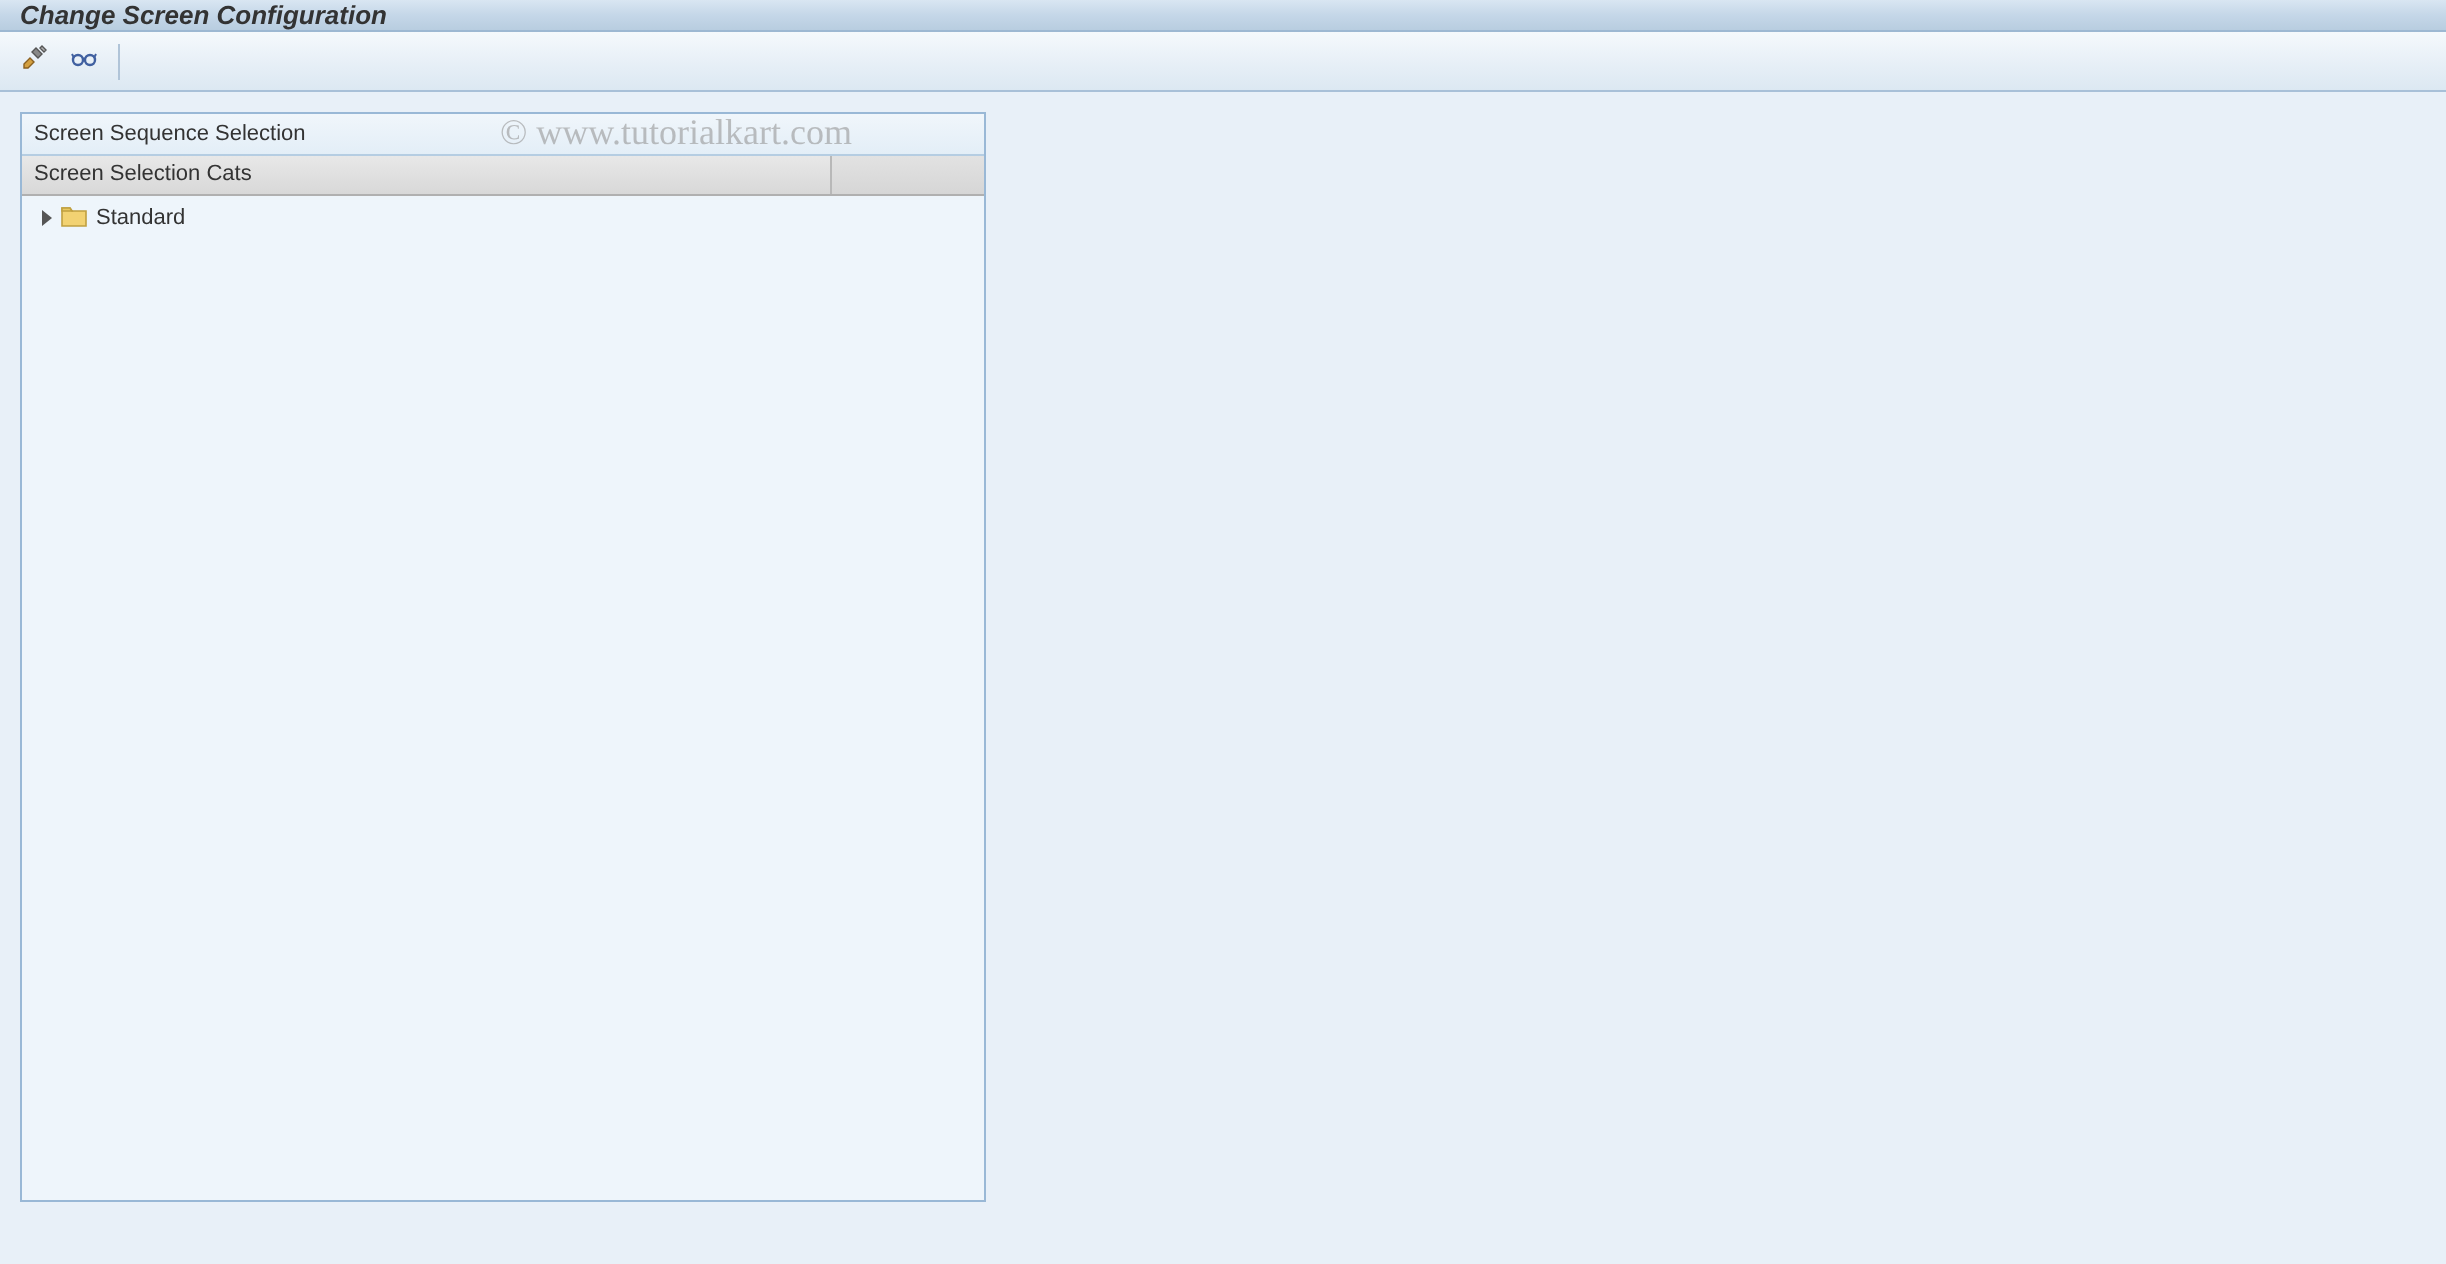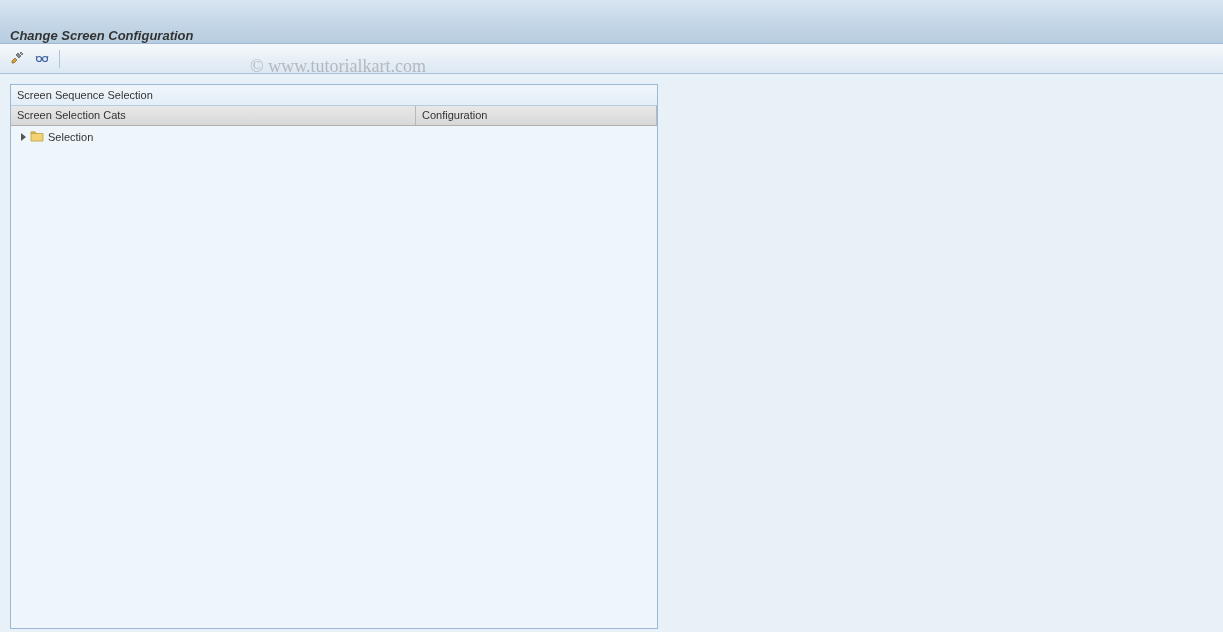--- a/index.html
+++ b/index.html
@@ -12,21 +12,21 @@
       font-size: 11px;
       background: #e8f0f8;
       width: 1223px;
       height: 632px;
       overflow: hidden;
       position: relative;
     }
     .title-bar {
       background: linear-gradient(to bottom, #d9e6f2 0%, #c5d7e8 50%, #b8cde0 100%);
       border-bottom: 1px solid #9db8d2;
-      height: 44px;
+      height: 16px;
       display: flex;
       align-items: flex-end;
       padding: 0 10px;
     }
     .title-text {
       font-size: 13px;
       font-weight: bold;
       font-style: italic;
       color: #333;
     }
@@ -52,21 +52,21 @@
       width: 1px;
       height: 18px;
       background: #b0c4d8;
       margin: 0 3px;
     }
     .content-area {
       padding: 10px;
       height: calc(100% - 58px);
     }
     .panel {
-      width: 648px;
+      width: 483px;
       height: 545px;
       border: 1px solid #99b8d6;
       background: #eef5fb;
       display: flex;
       flex-direction: column;
     }
     .panel-header {
       background: linear-gradient(to bottom, #f0f6fb 0%, #e3eef7 100%);
       border-bottom: 1px solid #b5cde2;
       padding: 4px 6px;
@@ -176,33 +176,32 @@
   </div>
   <div class="toolbar-separator"></div>
 </div>
 
 <div class="content-area">
   <div class="panel">
     <div class="panel-header">Screen Sequence Selection</div>
     <div class="tree-grid">
       <div class="grid-header">
         <div class="grid-header-cell col-cats">Screen Selection Cats</div>
-        <div class="grid-header-cell col-config">Configuration</div>
       </div>
       <div class="tree-body">
         <div class="tree-row">
           <div class="tree-cell-cats">
             <span class="expand-arrow"></span>
             <span>
               <svg class="folder-icon-svg" viewBox="0 0 14 12">
                 <path d="M1 2 L5 2 L6 3.5 L13 3.5 L13 11 L1 11 Z" fill="#f2d272" stroke="#c0a040" stroke-width="0.8"></path>
                 <path d="M1 2 L5 2 L6 3.5 L1 3.5 Z" fill="#e8c860" stroke="#c0a040" stroke-width="0.8"></path>
               </svg>
             </span>
-            <span class="tree-label">Selection</span>
+            <span class="tree-label">Standard</span>
           </div>
           <div class="tree-cell-config"></div>
         </div>
       </div>
     </div>
   </div>
 </div>
 
 <div class="watermark">© www.tutorialkart.com</div>
 

